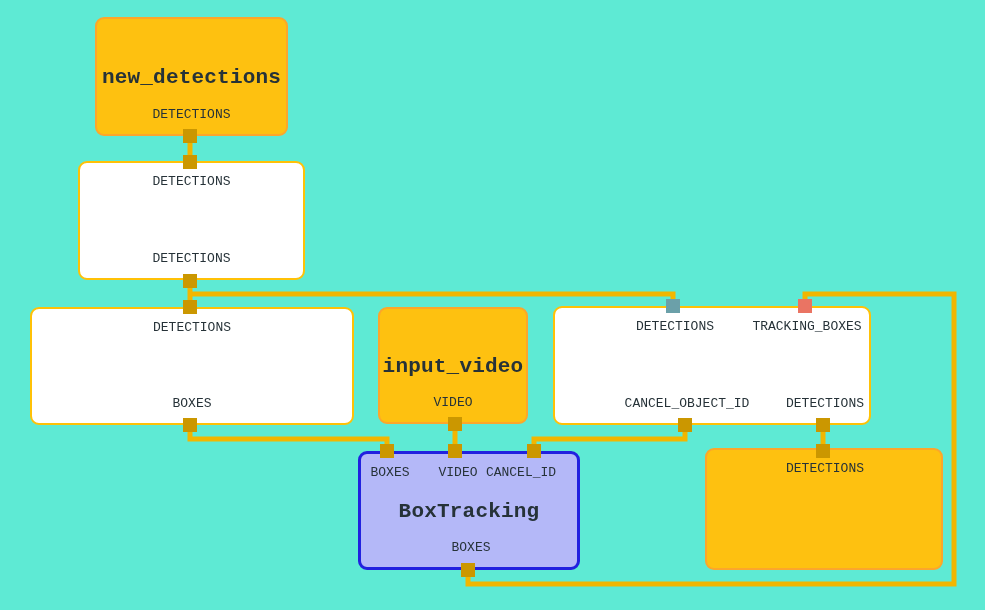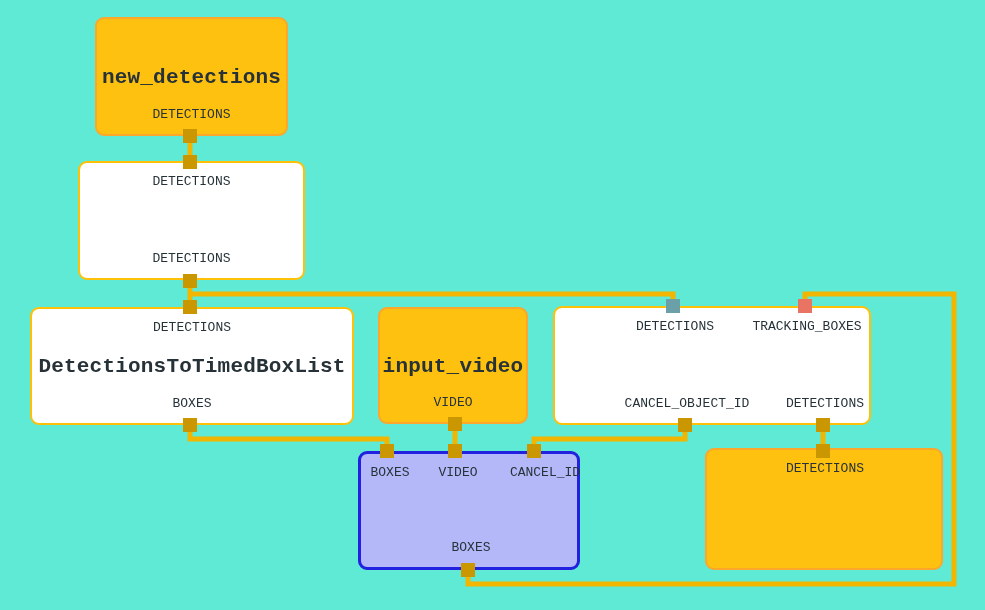--- a/index.html
+++ b/index.html
@@ -89,40 +89,40 @@
     <div class="port-label port-label--bottom" style="left:50%">DETECTIONS</div>
   </div>
 
   <div class="node node--calc" style="left:78px;top:161px;width:227px;height:119px">
     <div class="port-label port-label--top" style="left:50%">DETECTIONS</div>
     <div class="port-label port-label--bottom" style="left:50%">DETECTIONS</div>
   </div>
 
   <div class="node node--calc" style="left:30px;top:307px;width:324px;height:118px">
     <div class="port-label port-label--top" style="left:160px">DETECTIONS</div>
-    <div class="node-title">DetectionsToTimedBoxList</div>
     <div class="port-label port-label--bottom" style="left:160px">BOXES</div>
   </div>
 
   <div class="node node--stream" style="left:378px;top:307px;width:150px;height:117px">
     <div class="node-title">input_video</div>
     <div class="port-label port-label--bottom" style="left:50%">VIDEO</div>
   </div>
 
   <div class="node node--calc" style="left:553px;top:306px;width:318px;height:119px">
     <div class="port-label port-label--top" style="left:120px">DETECTIONS</div>
     <div class="port-label port-label--top" style="left:252px">TRACKING_BOXES</div>
     <div class="port-label port-label--bottom" style="left:132px">CANCEL_OBJECT_ID</div>
     <div class="port-label port-label--bottom" style="left:270px">DETECTIONS</div>
   </div>
 
   <div class="node node--selected" style="left:358px;top:451px;width:222px;height:119px">
     <div class="port-label port-label--top" style="left:29px">BOXES</div>
     <div class="port-label port-label--top" style="left:97px">VIDEO</div>
-    <div class="port-label port-label--top" style="left:184px">CANCEL_ID</div>
+    <div class="port-label port-label--top" style="left:160px">CANCEL_ID</div>
+    <div class="node-title">BoxTracking</div>
     <div class="port-label port-label--bottom" style="left:110px">BOXES</div>
   </div>
 
   <div class="node node--stream" style="left:705px;top:448px;width:238px;height:122px">
     <div class="port-label port-label--top" style="left:118px">DETECTIONS</div>
   </div>
 
   <svg class="edges" width="985" height="610">
     <polyline class="edge" points="190,136 190,162"></polyline>
     <polyline class="edge" points="190,281 190,307"></polyline>

